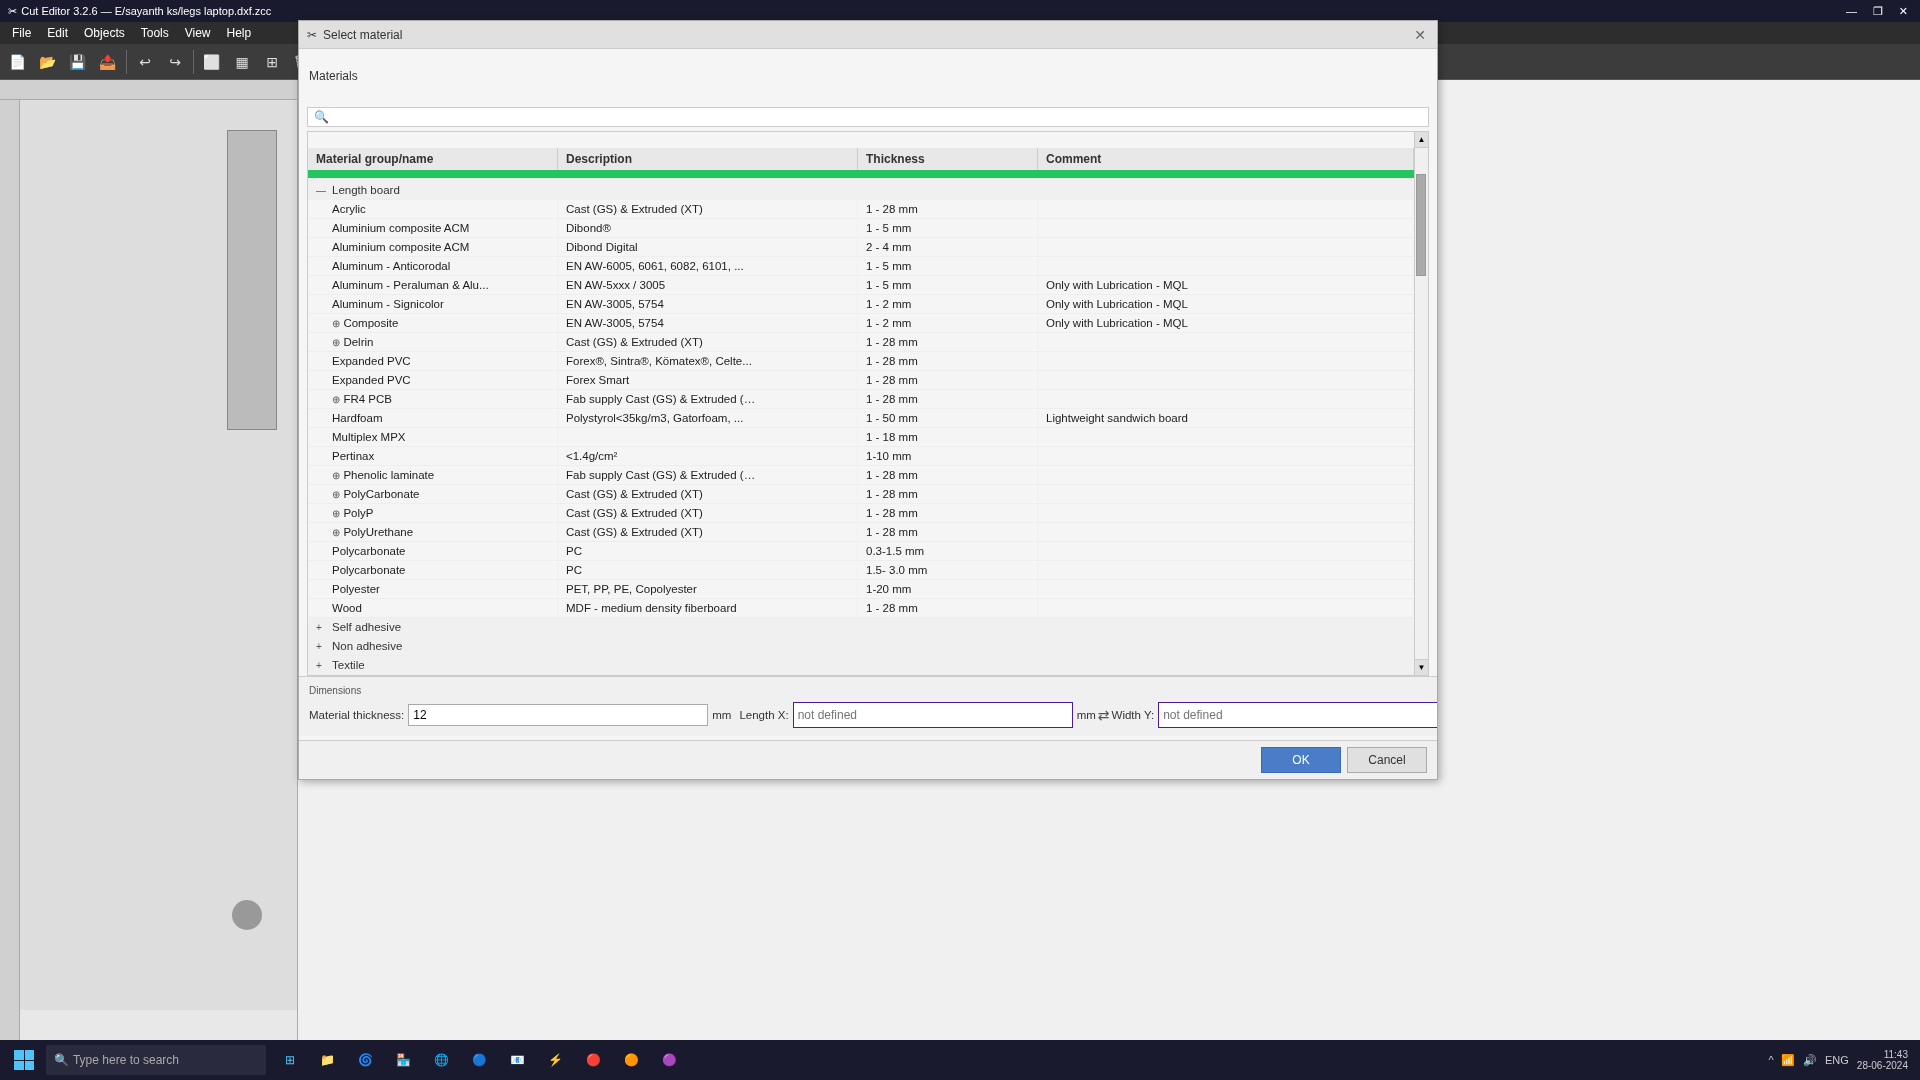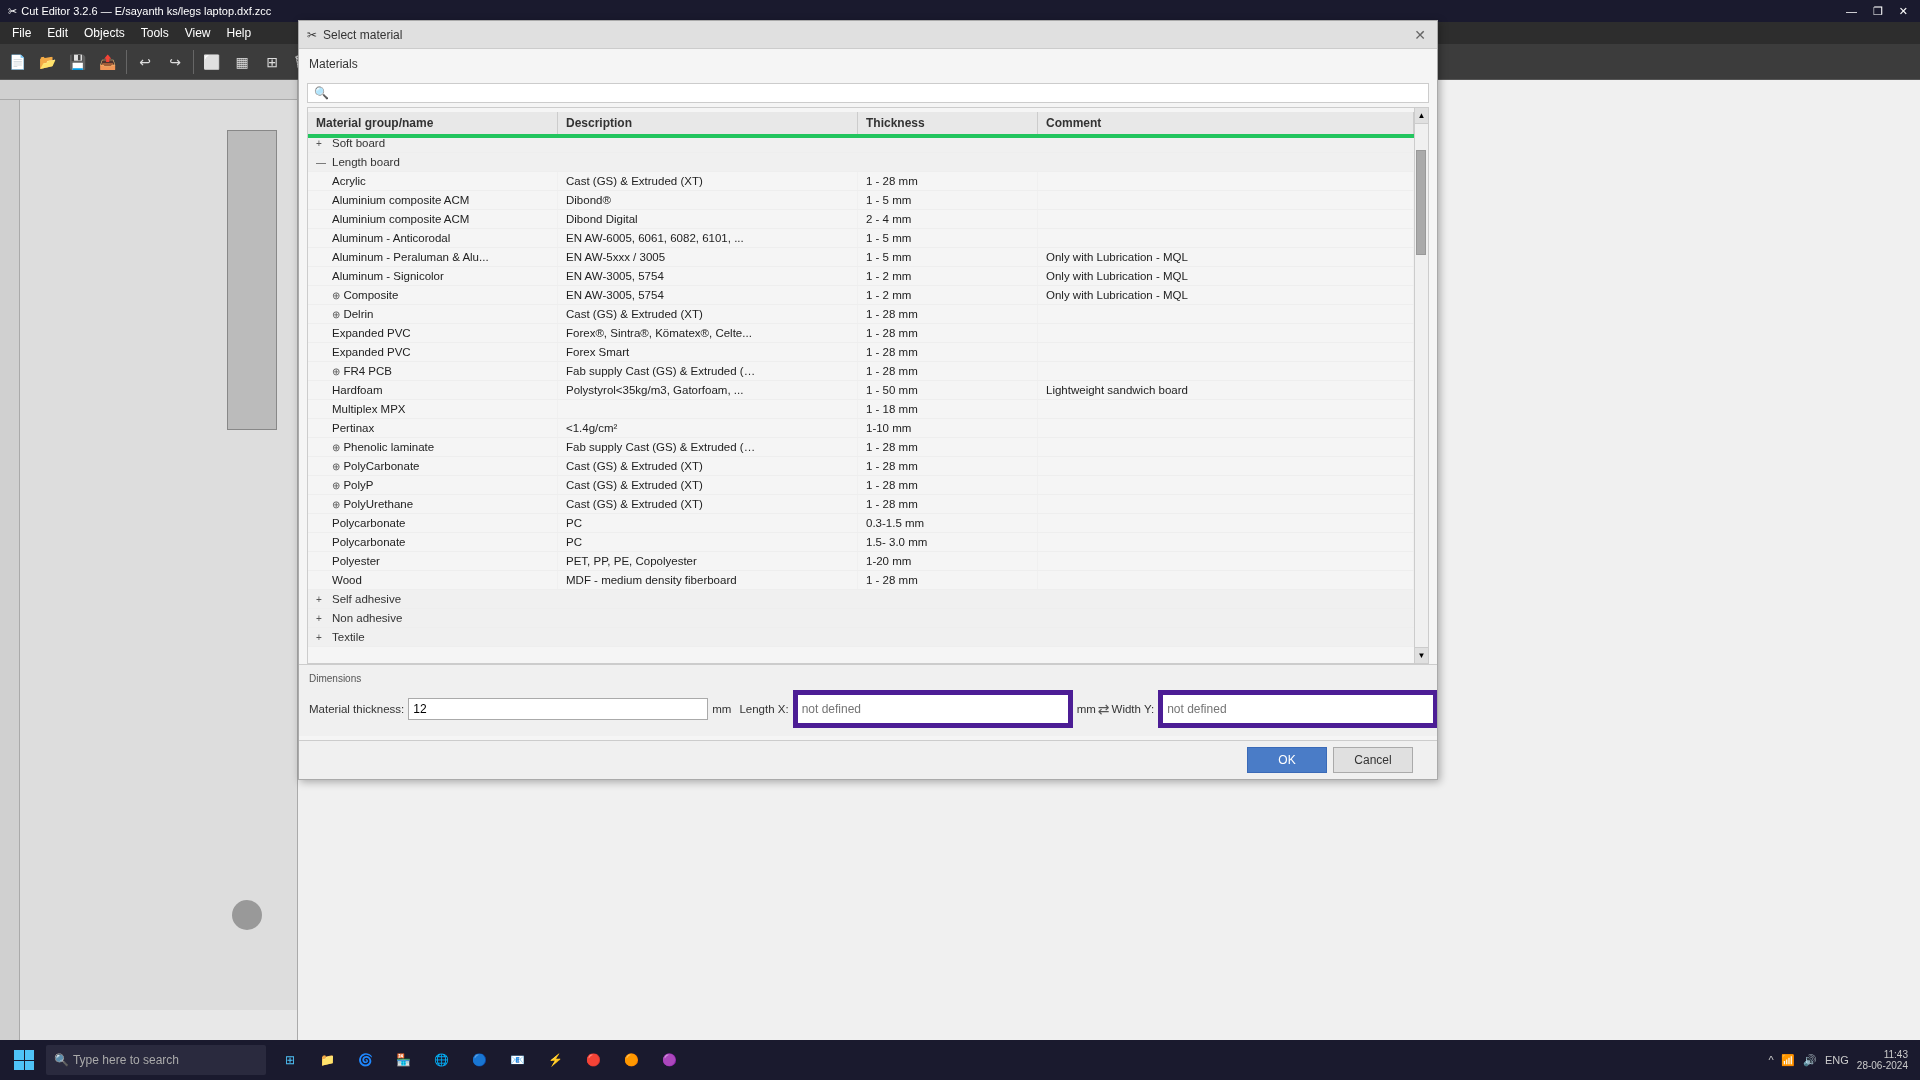--- a/index.html
+++ b/index.html
@@ -35,27 +35,27 @@
     .canvas-inner { width: 100%; height: 100%; background: #ddd; position: relative; }
     .canvas-shape { position: absolute; right: 20px; top: 30px; width: 50px; height: 300px; background: #bbb; border: 1px solid #888; }
     .canvas-circle { position: absolute; right: 35px; bottom: 80px; width: 30px; height: 30px; border-radius: 50%; background: #999; }
 
     
     .dialog { position: absolute; top: 20px; left: 298px; width: 1140px; height: 760px; background: #f5f5f5; border: 1px solid #aaa; box-shadow: 2px 2px 8px rgba(0,0,0,0.3); pointer-events: all; }
     .dialog-title-bar { height: 28px; background: #e0e0e0; border-bottom: 1px solid #ccc; display: flex; align-items: center; justify-content: space-between; padding: 0 8px; }
     .dialog-title { font-size: 12px; color: #333; display: flex; align-items: center; gap: 6px; }
     .dialog-close { width: 18px; height: 18px; background: none; border: none; cursor: pointer; font-size: 14px; color: #666; display: flex; align-items: center; justify-content: center; }
 
-    .dialog-section-header { padding: 8px 10px; font-size: 12px; color: #333; font-weight: normal; }
+    .dialog-section-header { padding: 20px 10px; font-size: 12px; color: #333; font-weight: normal; }
 
     
     .search-box { margin: 4px 8px; background: #fff; border: 1px solid #ccc; display: flex; align-items: center; padding: 2px 6px; }
     .search-input { border: none; outline: none; width: 100%; font-size: 12px; }
     .search-icon { color: #888; margin-right: 4px; font-size: 12px; }
-    .table-header { display: grid; grid-template-columns: 250px 300px 180px 1fr; background: #e8e8e8; border-bottom: 4px solid #22c55e; position: sticky; top: 4px; z-index: 1; }
+    .table-header { display: grid; grid-template-columns: 250px 300px 180px 1fr; background: #e8e8e8; border-bottom: 8px solid #22c55e; position: sticky; top: 16px; z-index: 1; }
     .table-header-cell { padding: 4px 8px; font-size: 12px; color: #333; font-weight: 600; border-right: 1px solid #ccc; }
     .table-row { display: grid; grid-template-columns: 250px 300px 180px 1fr; border-bottom: 1px solid #eee; cursor: pointer; }
     .table-row.selected { background: #fff; outline: 2px solid #cc0000; outline-offset: -2px; }
     .table-row.group-header { grid-template-columns: 1fr; background: #f0f0f0; }
     .table-cell { padding: 3px 8px; font-size: 11.5px; color: #222; border-right: 1px solid #f0f0f0; display: flex; align-items: center; white-space: nowrap; overflow: hidden; text-overflow: ellipsis; }
     .table-cell.indent { padding-left: 24px; }
     .group-label { padding: 3px 8px; font-size: 11.5px; color: #333; display: flex; align-items: center; gap: 4px; }
     .group-expand { font-size: 10px; color: #555; width: 12px; }
 
     
@@ -64,25 +64,25 @@
 
     
     .dimensions-section { padding: 8px 10px; border-top: 1px solid #ccc; background: #f0f0f0; }
     .dimensions-label { font-size: 10px; color: #555; margin-bottom: 6px; }
     .dimensions-row { display: flex; align-items: center; gap: 8px; }
     .dim-field-group { display: flex; align-items: center; gap: 4px; }
     .dim-label { font-size: 11.5px; color: #333; white-space: nowrap; }
     .dim-input { width: 300px; height: 22px; border: 1px solid #aaa; background: #fff; padding: 0 4px; font-size: 12px; }
     .dim-unit { font-size: 11.5px; color: #333; }
     .dim-right { margin-left: auto; display: flex; gap: 2px; align-items: center; }
-    .dim-input-long { width: 280px; height: 38px; border: 5px solid #4c1d95; background: #fff; padding: 0 4px; font-size: 12px; }
+    .dim-input-long { width: 280px; height: 26px; border: 1px solid #4c1d95; background: #fff; padding: 0 4px; font-size: 12px; }
     .swap-icon { font-size: 14px; color: #555; }
 
     
-    .dialog-footer { display: flex; justify-content: flex-end; align-items: center; padding: 6px 24px; gap: 6px; border-top: 1px solid #ccc; background: #f0f0f0; }
+    .dialog-footer { display: flex; justify-content: flex-end; align-items: center; padding: 6px 10px; gap: 6px; border-top: 1px solid #ccc; background: #f0f0f0; }
     .btn-ok { width: 80px; height: 26px; background: #4a7cc7; border: 1px solid #3a6ab7; color: #fff; font-size: 12px; cursor: pointer; }
     .btn-cancel { width: 80px; height: 26px; background: #e0e0e0; border: 1px solid #aaa; color: #333; font-size: 12px; cursor: pointer; }
 
     
     .taskbar { position: absolute; bottom: 0; left: 0; right: 0; height: 40px; background: #1a1a2e; display: flex; align-items: center; padding: 0 4px; gap: 2px; z-index: 100; }
     .taskbar-start { width: 40px; height: 36px; display: flex; align-items: center; justify-content: center; cursor: pointer; }
     .taskbar-search { background: #2a2a3e; border: none; height: 30px; width: 220px; display: flex; align-items: center; gap: 4px; padding: 0 8px; cursor: text; border-radius: 2px; }
     .taskbar-search-text { color: #aaa; font-size: 12px; }
     .taskbar-icons { display: flex; gap: 2px; margin-left: 4px; }
     .taskbar-icon { width: 36px; height: 36px; display: flex; align-items: center; justify-content: center; cursor: pointer; border-radius: 2px; }

